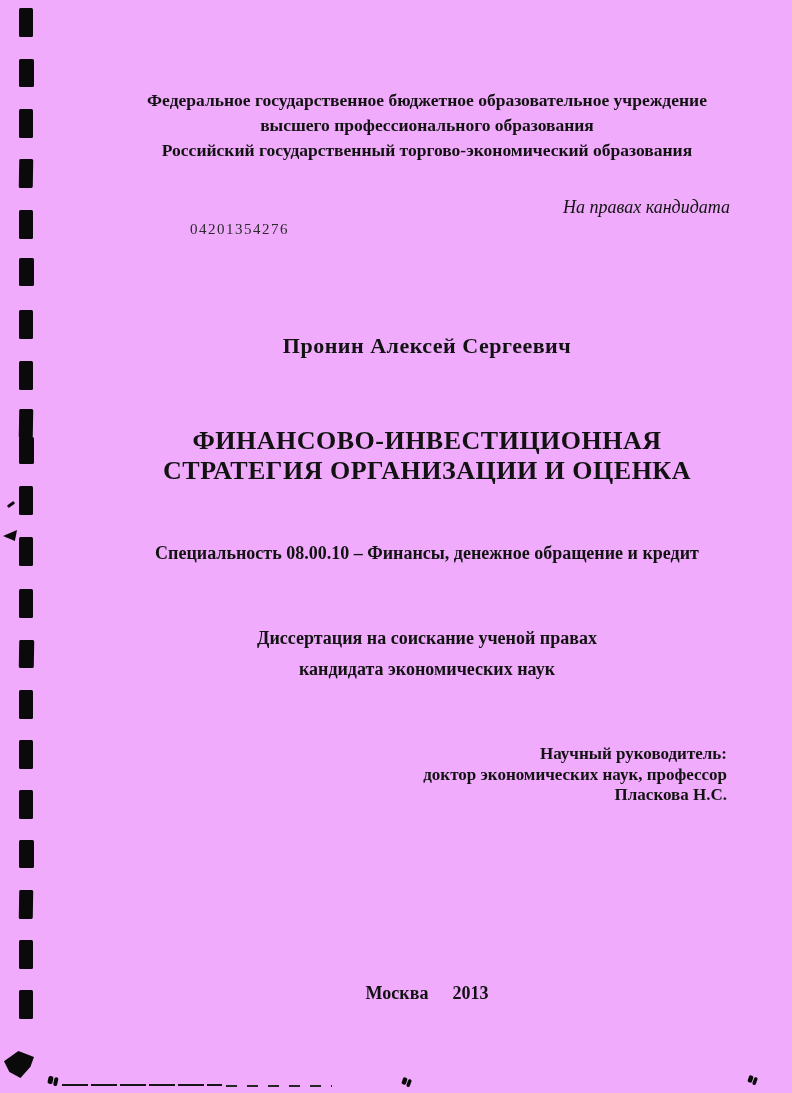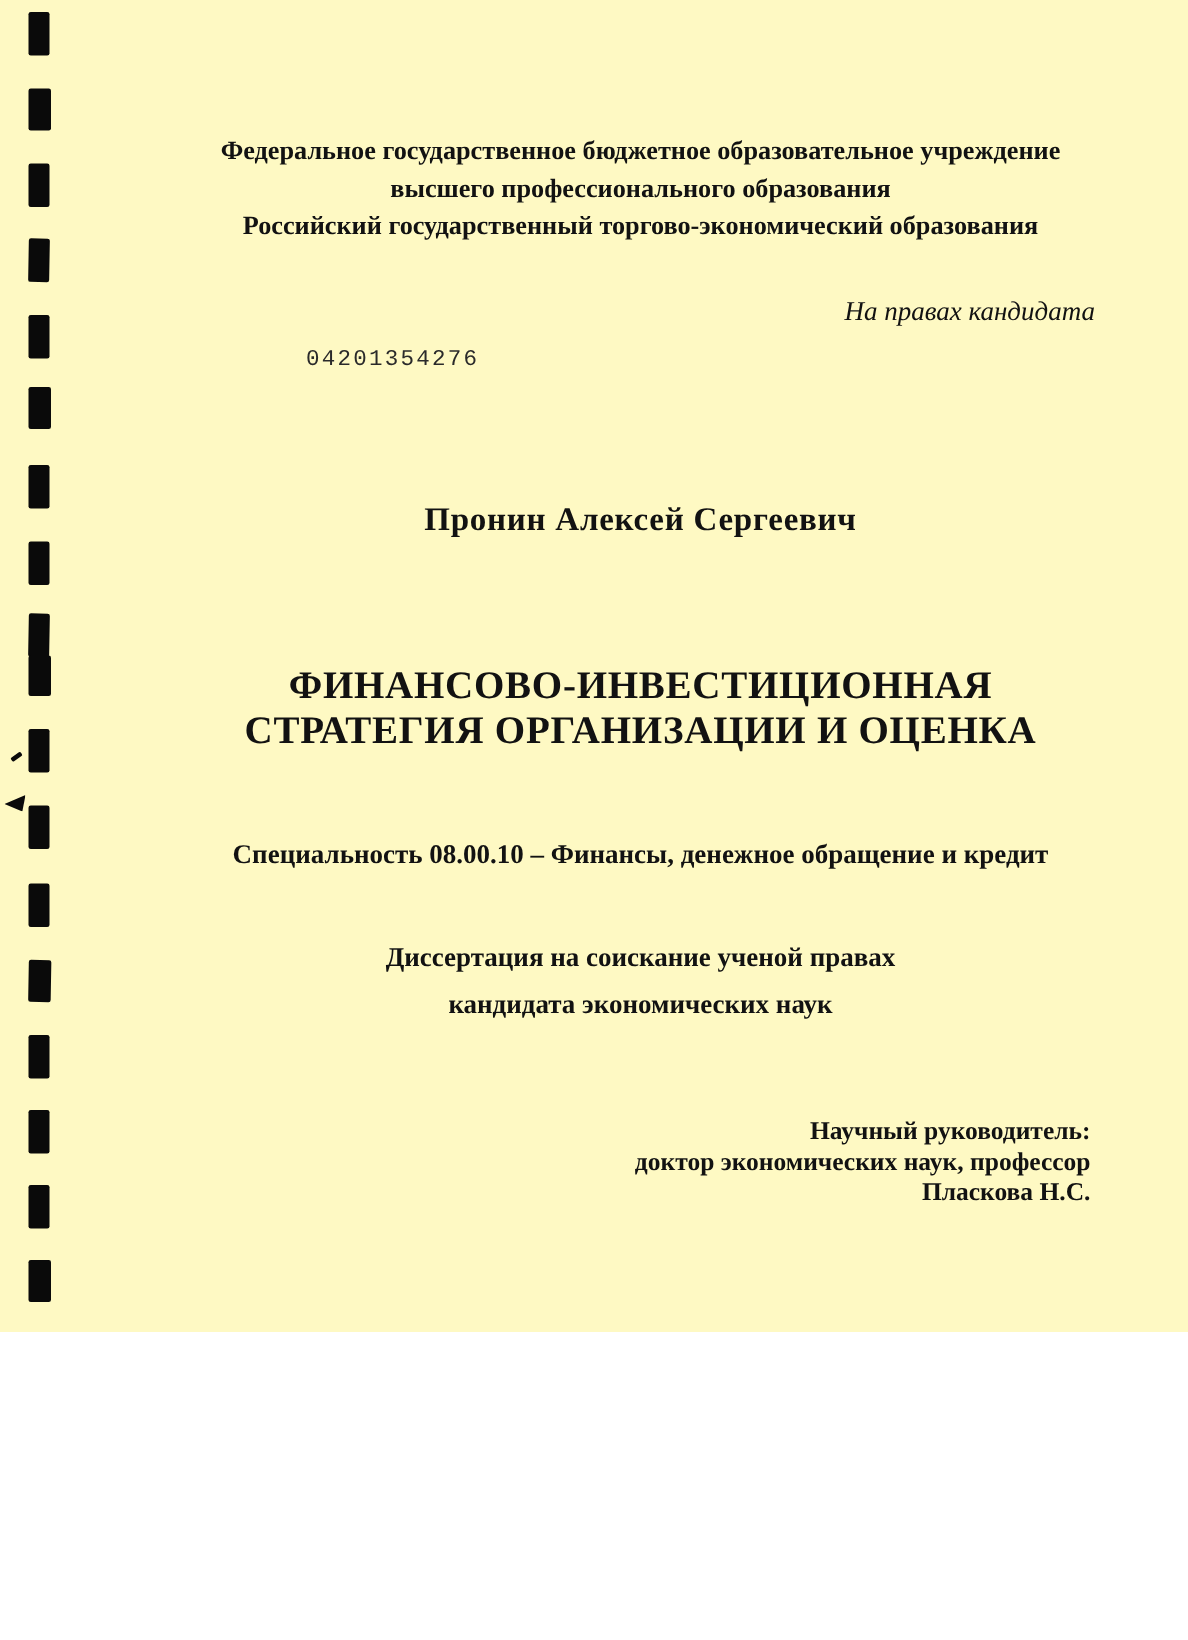--- a/index.html
+++ b/index.html
@@ -3,22 +3,22 @@
 <meta charset="utf-8">
 <style>
   html, body {
     margin: 0;
     padding: 0;
     background: #ffffff;
   }
   .page {
     position: relative;
     width: 792px;
-    height: 888px;
-    background: #fef9c3;
+    height: 1093px;
+    background: #f0abfc;
     overflow: hidden;
     font-family: "Liberation Serif", "DejaVu Serif", serif;
     color: #121212;
   }
   .line { white-space: nowrap; }
 
   
   .univ {
     position: absolute;
     top: 88px;
@@ -31,60 +31,58 @@
   }
   .manuscript-note {
     position: absolute;
     top: 197px;
     right: 62px;
     font-style: italic;
     font-size: 18px;
   }
   .reg-number {
     position: absolute;
-    top: 231px;
+    top: 221px;
     left: 190px;
-    font-family: Liberation Mono, monospace;
+    font-family: Liberation Serif, serif;
     font-size: 15px;
     font-weight: normal;
     letter-spacing: 1.5px;
     color: #2a2a2a;
-    margin-left: 14px;
   }
   .author {
     position: absolute;
     top: 287px;
     left: 112px;
     width: 630px;
     text-align: center;
     font-weight: bold;
     font-size: 22px;
     letter-spacing: 0.5px;
     margin-top: 46px;
   }
   .main-title {
     position: absolute;
-    top: 442px;
+    top: 426px;
     left: 112px;
     width: 630px;
     text-align: center;
     font-weight: bold;
     font-size: 26px;
     line-height: 30px;
     letter-spacing: 0.5px;
   }
   .specialty {
     position: absolute;
     top: 543px;
     left: 102px;
     width: 650px;
     text-align: center;
     font-weight: bold;
     font-size: 18px;
-    margin-top: 16px;
   }
   .dissertation {
     position: absolute;
     top: 623px;
     left: 112px;
     width: 630px;
     text-align: center;
     font-weight: bold;
     font-size: 18px;
     line-height: 31px;

